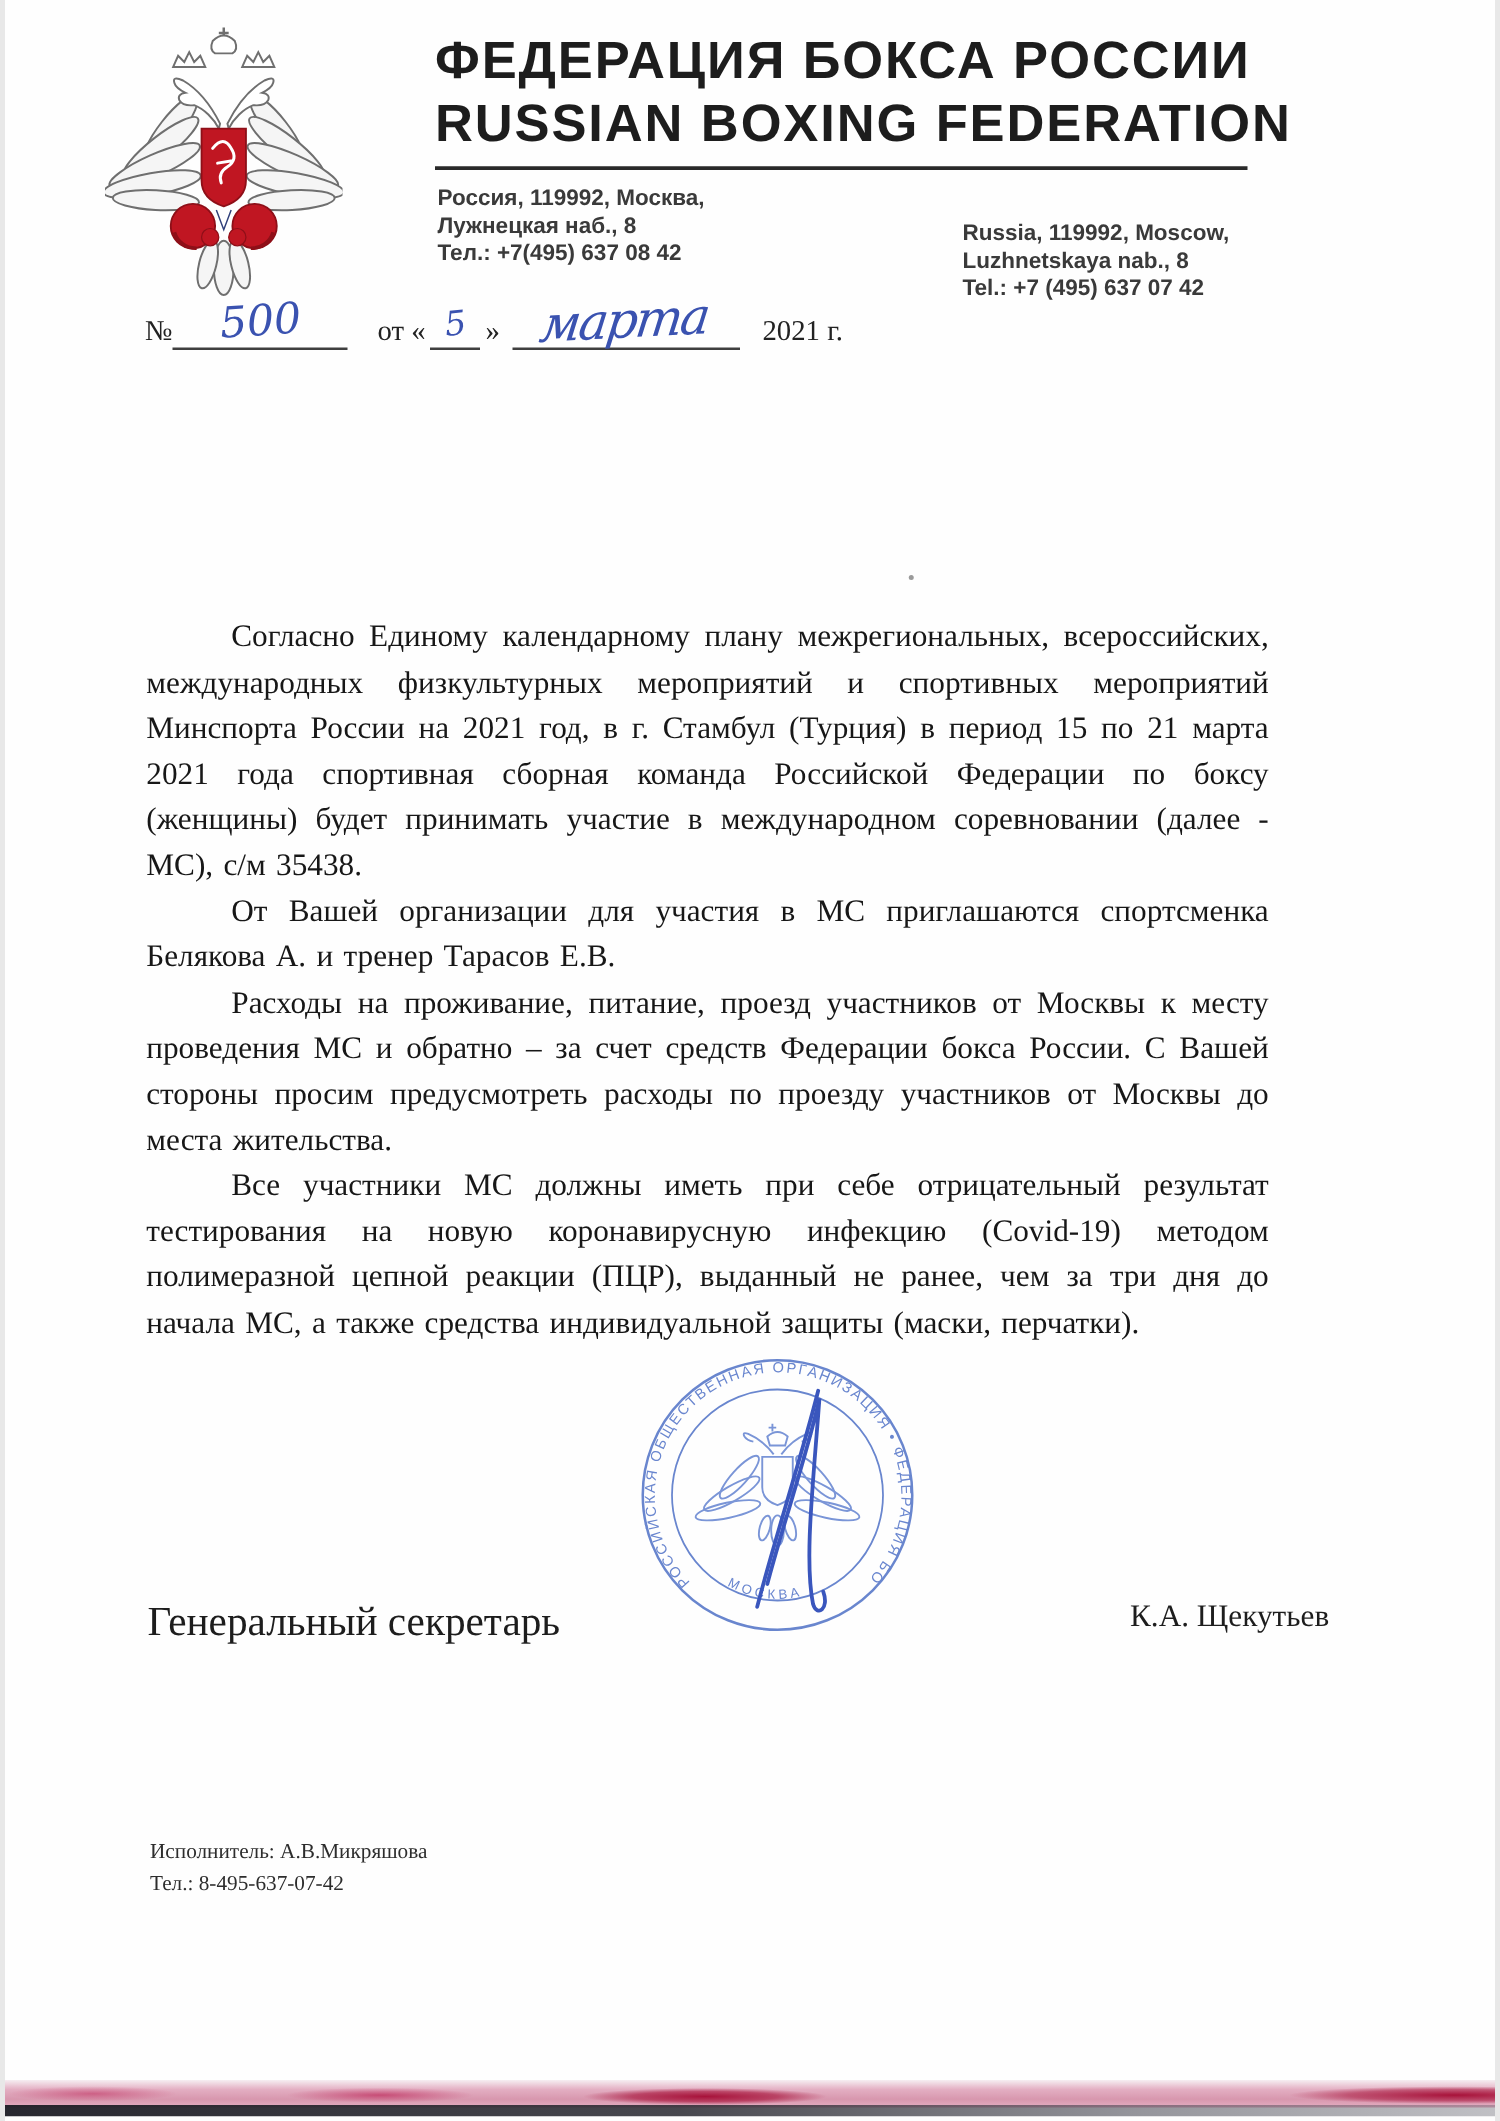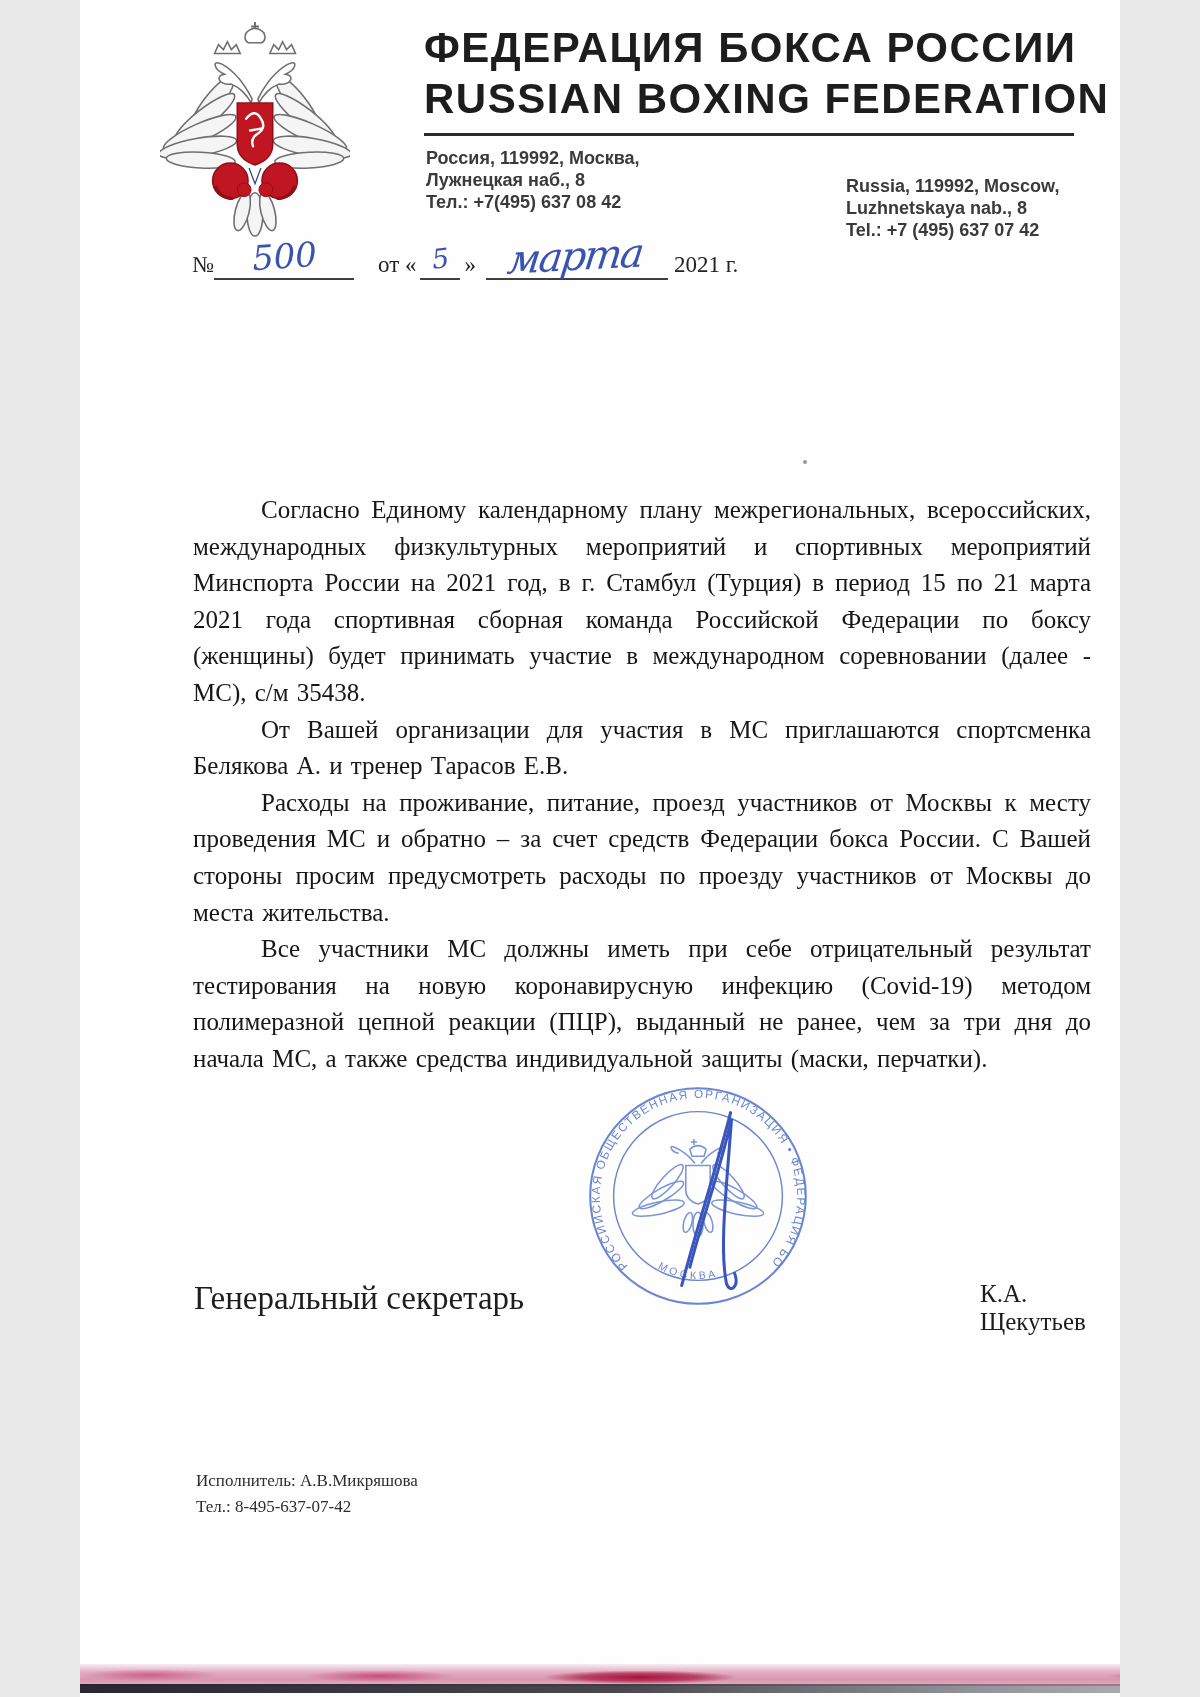--- a/index.html
+++ b/index.html
@@ -1,17 +1,17 @@
 <!DOCTYPE html>
 <html><head>
 <meta charset="utf-8">
 <style>
   html,body{margin:0;padding:0;background:#e8e8e8;}
   .page{
-    position:relative;width:1040px;height:1697px;margin:0 auto;
+    position:relative;width:1192px;height:1697px;margin:0 auto;
     background:#fefefe;overflow:hidden;
     font-family:"Liberation Serif", serif;color:#1b1b1b;
   }
   
   .logo{position:absolute;left:80px;top:20px;width:190px;height:222px;}
   .titles{position:absolute;left:344px;top:22px;width:660px;}
   .title-line{
     font-family:"Liberation Sans", sans-serif;font-weight:700;
     font-size:42px;line-height:51px;color:#1d1d1d;letter-spacing:1.5px;white-space:nowrap;
   }
@@ -39,21 +39,21 @@
   }
   .u-num{width:140px;}
   .u-num .hand{font-size:34px;line-height:20px;position:relative;top:-4px;transform:rotate(-4deg);}
   .u-day{width:40px;margin:0 4px;}
   .u-day .hand{font-size:27px;line-height:16px;position:relative;top:-4px;transform:rotate(-6deg);}
   .u-month{width:182px;margin-left:10px;}
   .u-month .hand{
     font-size:40px;line-height:18px;position:relative;top:-2px;left:-2px;
     transform:rotate(-3deg) skewX(-10deg);letter-spacing:-2px;white-space:nowrap;
   }
-  .ref .gap-l{margin-left:24px;} .ref .gap-s{margin-left:6px;}
+  .ref .gap-l{margin-left:24px;} .ref .gap-s{margin-left:18px;}
   
   .recipient{
     position:absolute;left:420px;top:320px;width:600px;text-align:center;
     font-size:23.5px;line-height:34px;color:#1f1f1f;
   }
   
   .body-text{
     position:absolute;left:113px;top:492px;width:898px;
     font-size:25px;line-height:36.6px;text-align:justify;color:#171717;
     word-spacing:2px;

